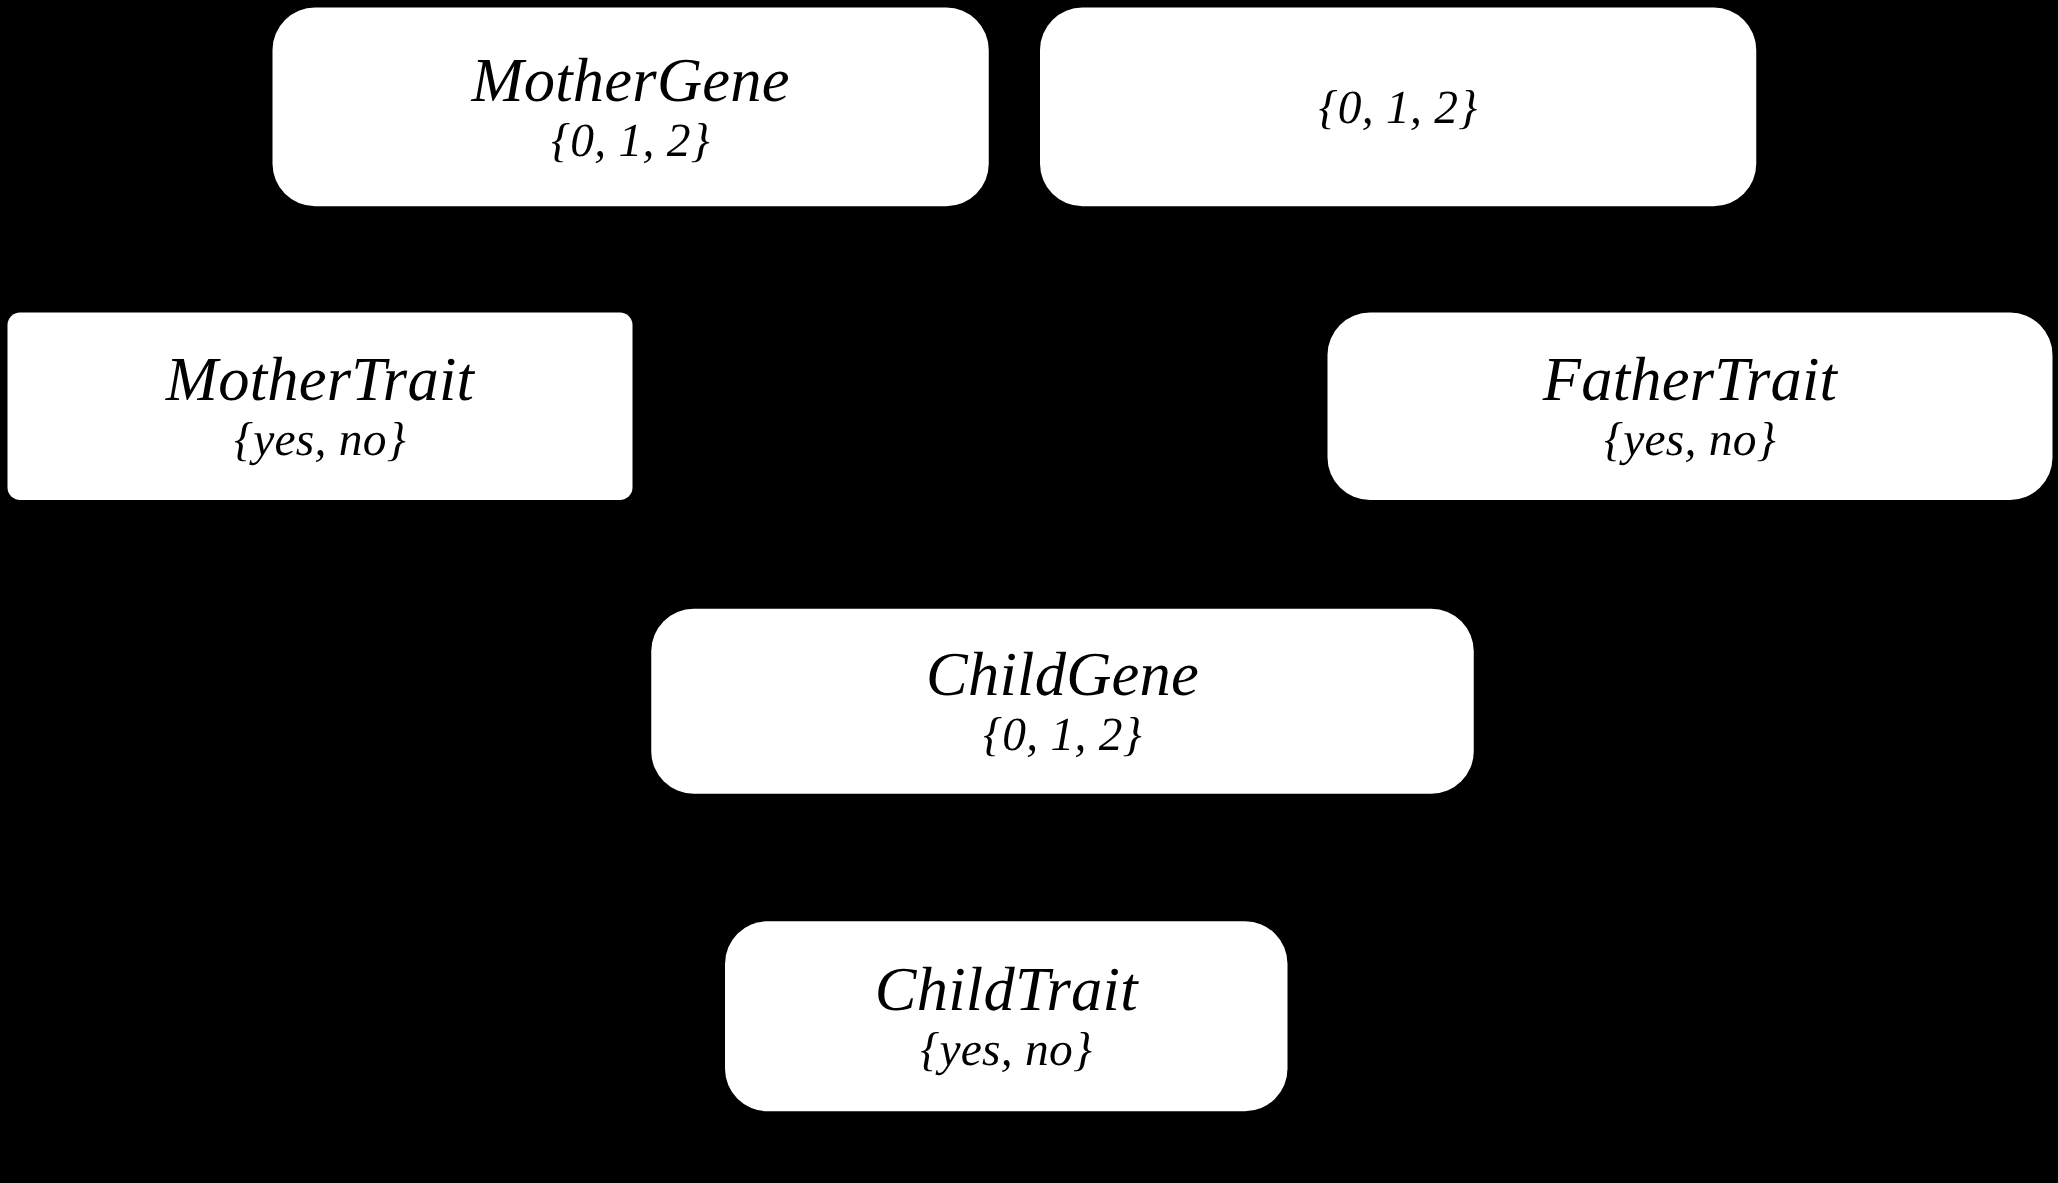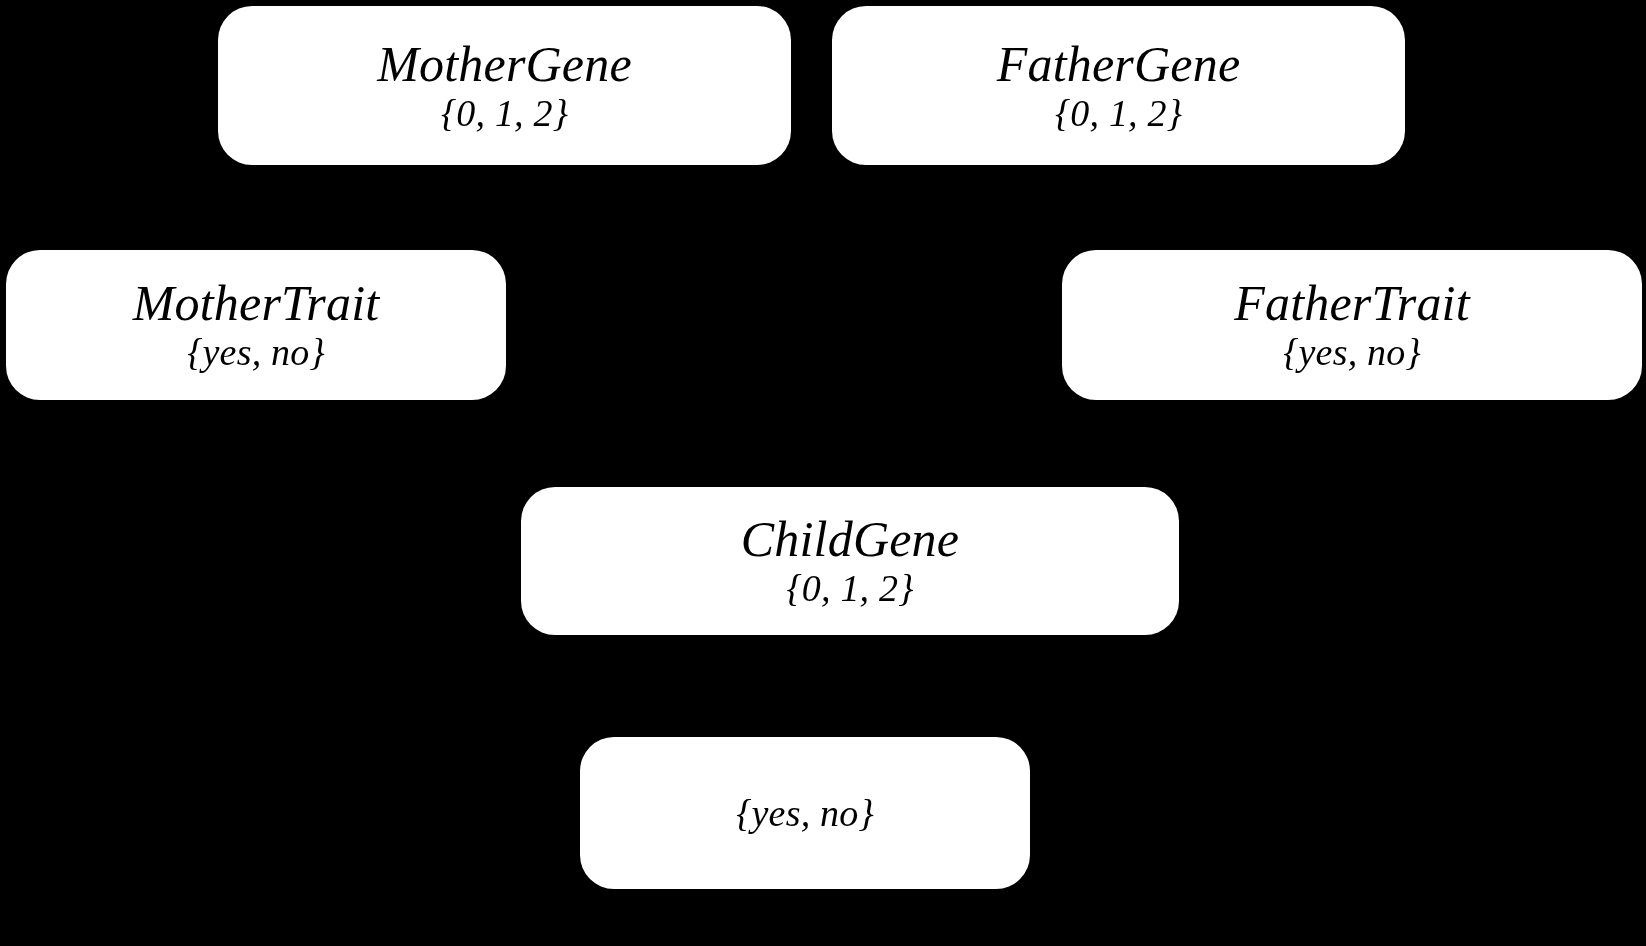--- a/index.html
+++ b/index.html
@@ -41,52 +41,52 @@
   }
   .node .domain {
     font-size: 38px;
     letter-spacing: 0.2px;
     white-space: nowrap;
     margin-top: 2px;
   }
   
   #node-mother-gene  { left: 218px;  top: 6px;   width: 573px; height: 159px; }
   #node-father-gene  { left: 832px;  top: 6px;   width: 573px; height: 159px; }
-  #node-mother-trait { left: 6px;    top: 250px; width: 500px; height: 150px; }
+  #node-mother-trait { left: 6px;    top: 250px; width: 500px; height: 150px; border-radius: 10px; }
   #node-father-trait { left: 1062px; top: 250px; width: 580px; height: 150px; font-style: italic; }
   #node-child-gene   { left: 521px;  top: 487px; width: 658px; height: 148px; }
   #node-child-trait  { left: 580px;  top: 737px; width: 450px; height: 152px; }
 </style>
 </head>
 <body>
 
 <div id="canvas">
 
   <div class="node" id="node-mother-gene">
     <div class="name">MotherGene</div>
     <div class="domain">{0, 1, 2}</div>
   </div>
 
   <div class="node" id="node-father-gene">
-    <div class="name">FatherGene</div>
     <div class="domain">{0, 1, 2}</div>
   </div>
 
   <div class="node" id="node-mother-trait">
     <div class="name">MotherTrait</div>
     <div class="domain">{yes, no}</div>
   </div>
 
   <div class="node" id="node-father-trait">
     <div class="name">FatherTrait</div>
     <div class="domain">{yes, no}</div>
   </div>
 
   <div class="node" id="node-child-gene">
     <div class="name">ChildGene</div>
     <div class="domain">{0, 1, 2}</div>
   </div>
 
   <div class="node" id="node-child-trait">
+    <div class="name">ChildTrait</div>
     <div class="domain">{yes, no}</div>
   </div>
 
 </div>
 
 </body></html>

